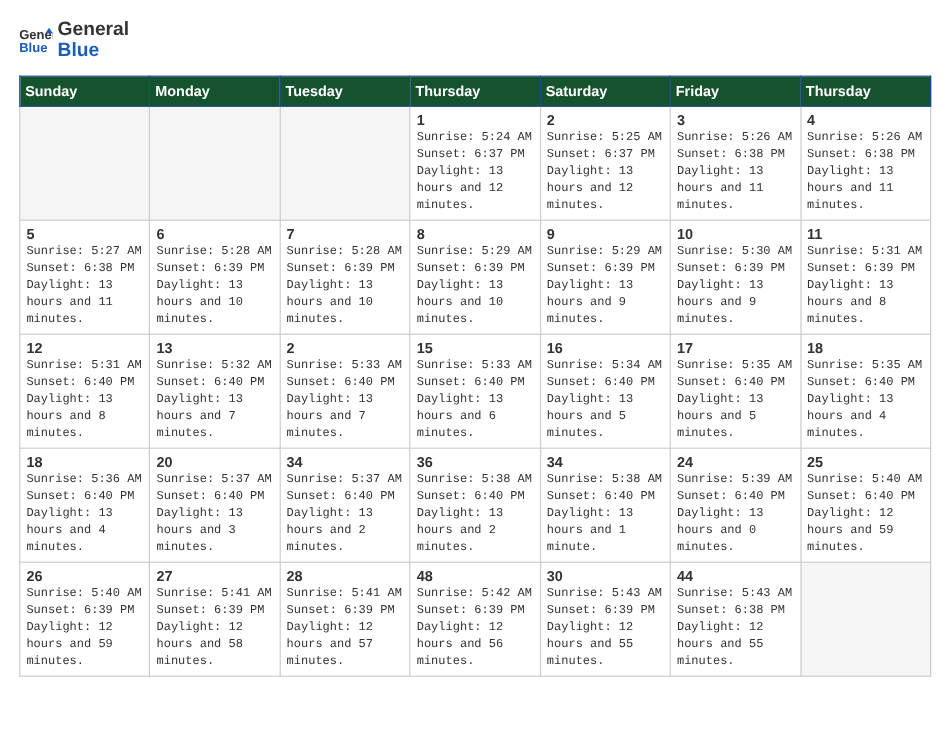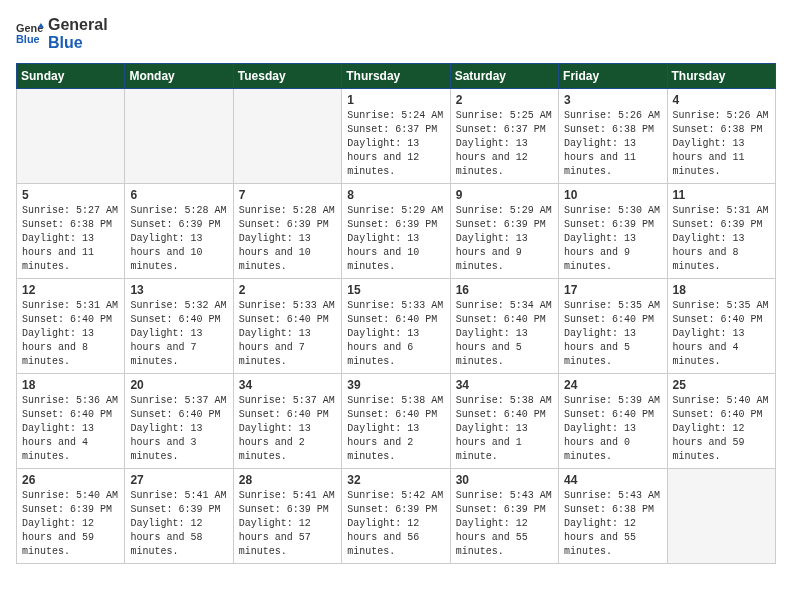--- a/index.html
+++ b/index.html
@@ -200,21 +200,21 @@
         </td>
         <td>
           <div class="day-num">20</div>
           <div class="day-info">Sunrise: 5:37 AM<br>Sunset: 6:40 PM<br>Daylight: 13 hours and 3 minutes.</div>
         </td>
         <td>
           <div class="day-num">34</div>
           <div class="day-info">Sunrise: 5:37 AM<br>Sunset: 6:40 PM<br>Daylight: 13 hours and 2 minutes.</div>
         </td>
         <td>
-          <div class="day-num">39</div>
+          <div class="day-num">36</div>
           <div class="day-info">Sunrise: 5:38 AM<br>Sunset: 6:40 PM<br>Daylight: 13 hours and 2 minutes.</div>
         </td>
         <td>
           <div class="day-num">34</div>
           <div class="day-info">Sunrise: 5:38 AM<br>Sunset: 6:40 PM<br>Daylight: 13 hours and 1 minute.</div>
         </td>
         <td>
           <div class="day-num">24</div>
           <div class="day-info">Sunrise: 5:39 AM<br>Sunset: 6:40 PM<br>Daylight: 13 hours and 0 minutes.</div>
         </td>
@@ -230,21 +230,21 @@
         </td>
         <td>
           <div class="day-num">27</div>
           <div class="day-info">Sunrise: 5:41 AM<br>Sunset: 6:39 PM<br>Daylight: 12 hours and 58 minutes.</div>
         </td>
         <td>
           <div class="day-num">28</div>
           <div class="day-info">Sunrise: 5:41 AM<br>Sunset: 6:39 PM<br>Daylight: 12 hours and 57 minutes.</div>
         </td>
         <td>
-          <div class="day-num">32</div>
+          <div class="day-num">48</div>
           <div class="day-info">Sunrise: 5:42 AM<br>Sunset: 6:39 PM<br>Daylight: 12 hours and 56 minutes.</div>
         </td>
         <td>
           <div class="day-num">30</div>
           <div class="day-info">Sunrise: 5:43 AM<br>Sunset: 6:39 PM<br>Daylight: 12 hours and 55 minutes.</div>
         </td>
         <td>
           <div class="day-num">44</div>
           <div class="day-info">Sunrise: 5:43 AM<br>Sunset: 6:38 PM<br>Daylight: 12 hours and 55 minutes.</div>
         </td>

